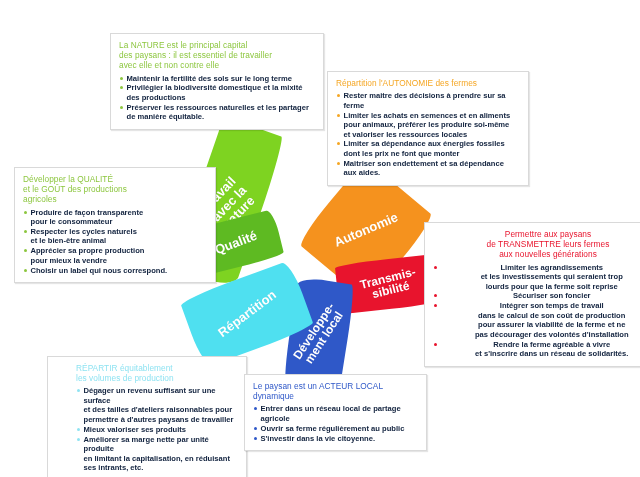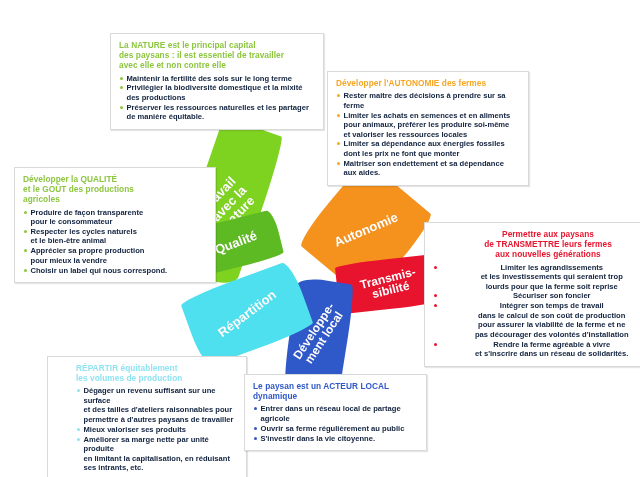--- a/index.html
+++ b/index.html
@@ -20,21 +20,21 @@
     border:1px solid #d9d9d9;
     box-shadow:1px 1px 1px rgba(0,0,0,0.10);
     box-sizing:border-box;
     padding:6px 8px 7px 8px;
     z-index:5;
   }
   .panel h3{
     margin:0 0 3px 0;
     font-size:8.3px;
     line-height:10.2px;
-    font-weight:bold;
+    font-weight:normal;
     letter-spacing:0.05px;
   }
   .panel ul{
     margin:0;padding:0;list-style:none;font-weight:bold;
   }
   .panel li{
     position:relative;
     padding-left:7.5px;
     font-size:7.6px;
     line-height:9.5px;
@@ -191,21 +191,21 @@
   <div class="panel c-nature" id="panel-nature">
     <h3>La NATURE est le principal capital<br>des paysans : il est essentiel de travailler<br>avec elle et non contre elle</h3>
     <ul>
         <li><span class="bul"></span>Maintenir la fertilité des sols sur le long terme</li>
         <li><span class="bul"></span>Privilégier la biodiversité domestique et la mixité<br>des productions</li>
         <li><span class="bul"></span>Préserver les ressources naturelles et les partager<br>de manière équitable.</li>
       </ul>
   </div>
 
   <div class="panel c-auto" id="panel-autonomie">
-    <h3>Développer l'AUTONOMIE des fermes</h3>
+    <h3>Répartition l'AUTONOMIE des fermes</h3>
     <ul>
         <li><span class="bul"></span>Rester maitre des décisions à prendre sur sa ferme</li>
         <li><span class="bul"></span>Limiter les achats en semences et en aliments<br>pour animaux, préférer les produire soi-même<br>et valoriser les ressources locales</li>
         <li><span class="bul"></span>Limiter sa dépendance aux énergies fossiles<br>dont les prix ne font que monter</li>
         <li><span class="bul"></span>Maîtriser son endettement et sa dépendance<br>aux aides.</li>
       </ul>
   </div>
 
   <div class="panel c-qual" id="panel-qualite">
     <h3>Développer la QUALITÉ<br>et le GOÛT des productions<br>agricoles</h3>

